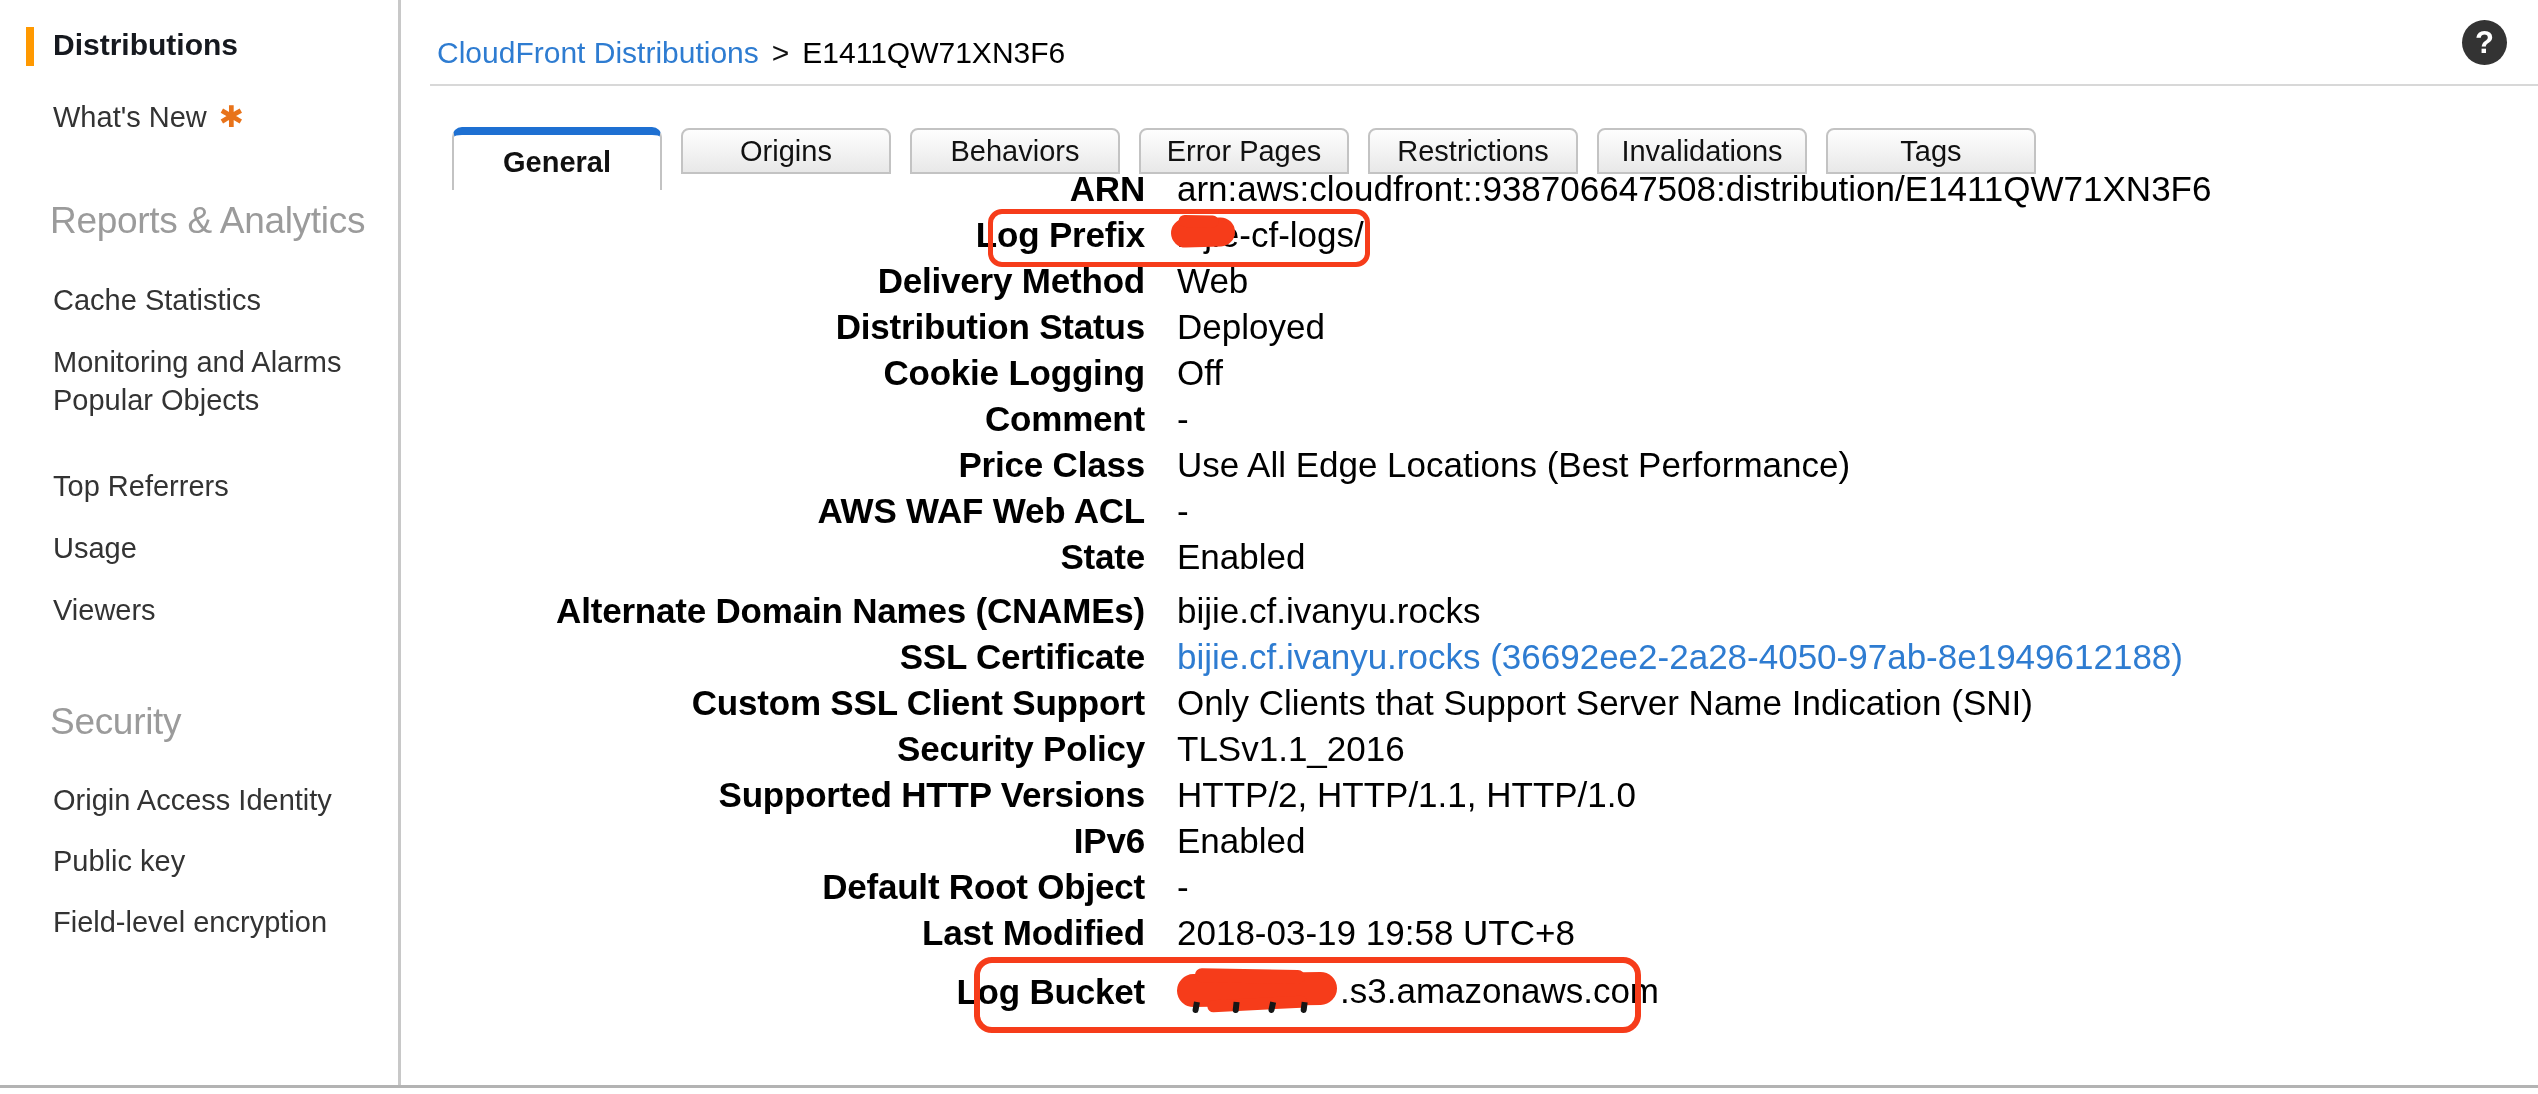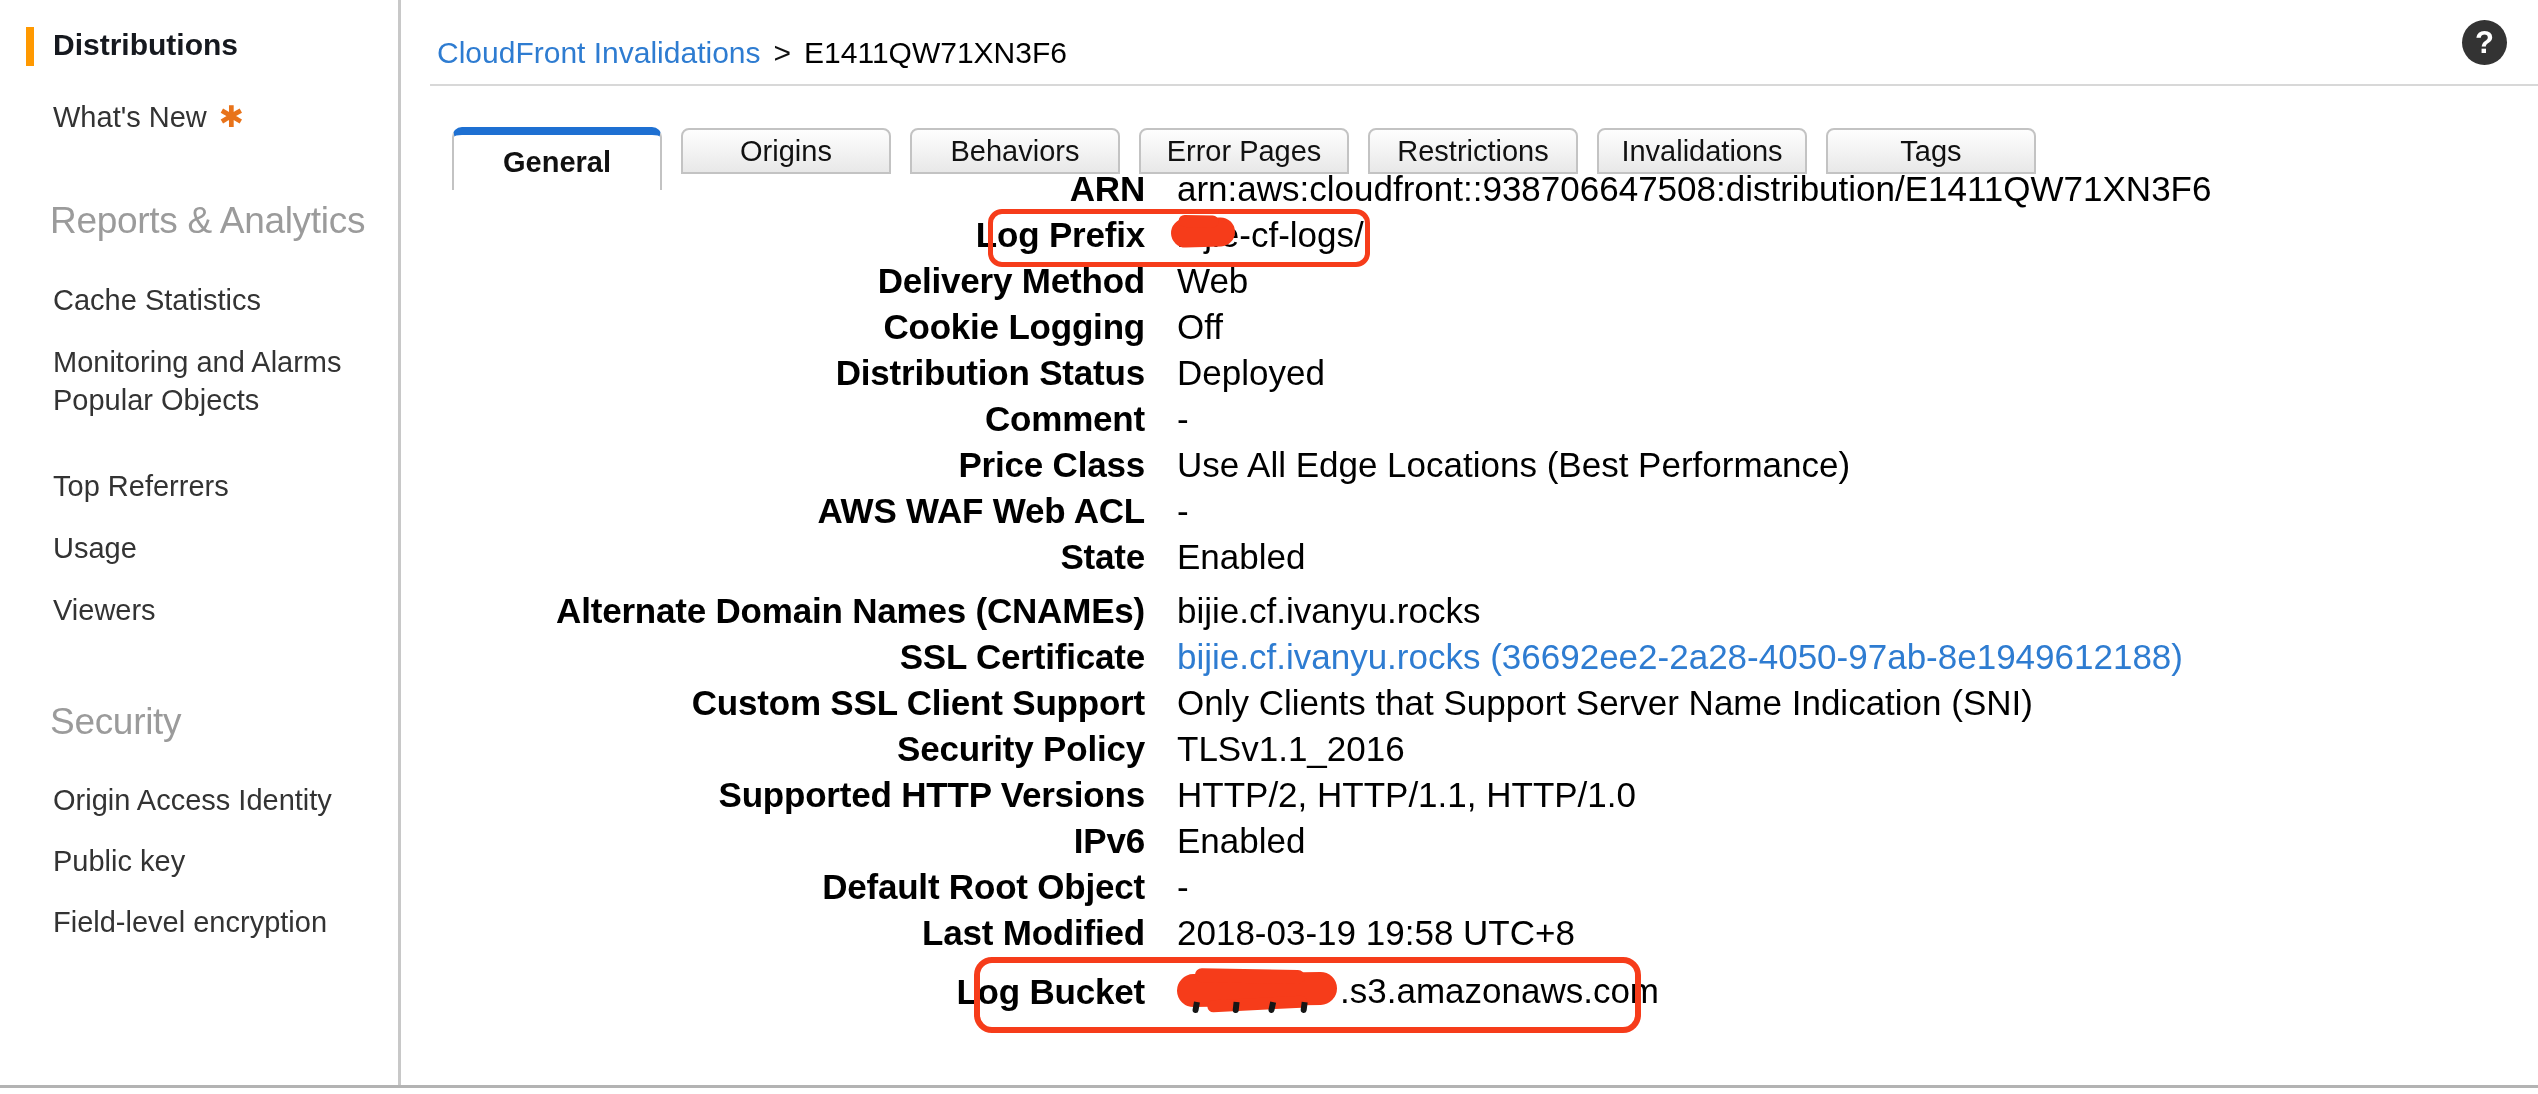--- a/index.html
+++ b/index.html
@@ -82,21 +82,21 @@
       <div class="side-item" style="top: 594px;">Viewers</div>
       <div class="side-header" style="top: 701px;">Security</div>
       <div class="side-item" style="top: 784px;">Origin Access Identity</div>
       <div class="side-item" style="top: 845px;">Public key</div>
       <div class="side-item" style="top: 906px;">Field-level encryption</div>
     </div>
 </aside>
 
 <main>
   <div class="breadcrumb">
-    <a class="crumb-link">CloudFront Invalidations</a><span class="crumb-sep">&gt;</span><span class="crumb-current">E1411QW71XN3F6</span>
+    <a class="crumb-link">CloudFront Distributions</a><span class="crumb-sep">&gt;</span><span class="crumb-current">E1411QW71XN3F6</span>
   </div>
 
   <div class="help-icon">?</div>
   <div class="top-divider"></div>
 
   <div class="tabs" id="tabs-root">
       <div class="tab active">General</div>
       <div class="tab">Origins</div>
       <div class="tab">Behaviors</div>
       <div class="tab">Error Pages</div>
@@ -113,26 +113,26 @@
       <div class="detail-row">
         <span class="red-box box-log-prefix"></span>
         <div class="f-label">Log Prefix</div>
         <div class="f-value"><span class="redact-wrap"><span>bijie-cf-logs/</span><span class="scribble-overlay"></span></span></div>
       </div>
       <div class="detail-row">
         <div class="f-label">Delivery Method</div>
         <div class="f-value">Web</div>
       </div>
       <div class="detail-row">
+        <div class="f-label">Distribution Status</div>
+        <div class="f-value">Deployed</div>
+      </div>
+      <div class="detail-row">
         <div class="f-label">Cookie Logging</div>
         <div class="f-value">Off</div>
-      </div>
-      <div class="detail-row">
-        <div class="f-label">Distribution Status</div>
-        <div class="f-value">Deployed</div>
       </div>
       <div class="detail-row">
         <div class="f-label">Comment</div>
         <div class="f-value">-</div>
       </div>
       <div class="detail-row">
         <div class="f-label">Price Class</div>
         <div class="f-value">Use All Edge Locations (Best Performance)</div>
       </div>
       <div class="detail-row">

